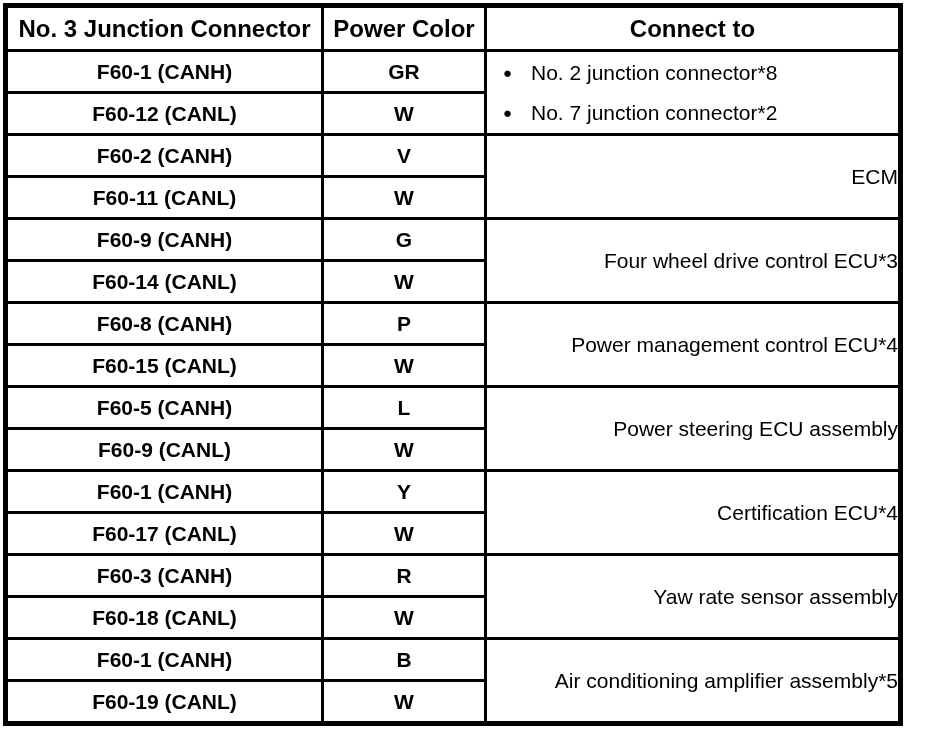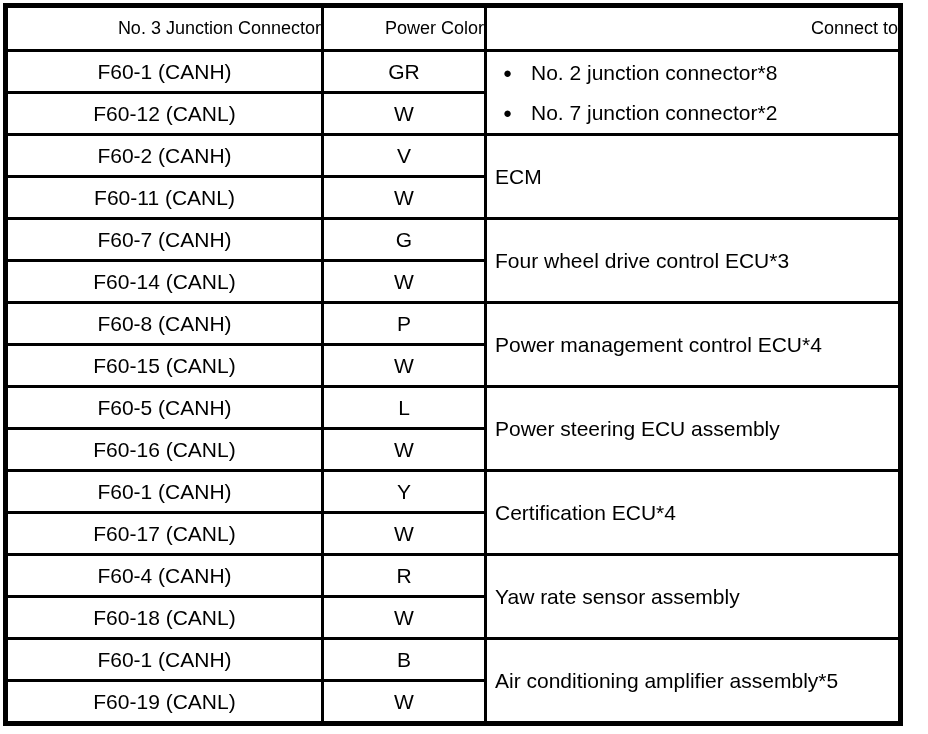--- a/index.html
+++ b/index.html
@@ -26,35 +26,36 @@
   col.c1 { width: 317px; }
   col.c2 { width: 163px; }
   col.c3 { width: 415px; }
   th, td {
     border: 3px solid #000000;
     overflow: hidden;
     white-space: nowrap;
   }
   th {
     height: 41px;
-    font-size: 18px;
-    font-weight: normal;
-    text-align: right;
+    font-size: 24px;
+    font-weight: bold;
+    text-align: center;
     padding: 0;
   }
   td {
     height: 39px;
     font-size: 21px;
     padding: 0;
   }
   td.pin, td.color {
     text-align: center;
+    font-weight: bold;
   }
   td.connect {
-    text-align: left;
+    text-align: right;
     padding-left: 8px;
     vertical-align: middle;
   }
   td.connect-list {
     padding-left: 16px;
     vertical-align: middle;
   }
   .bullet-line {
     display: flex;
     align-items: center;
@@ -108,21 +109,21 @@
       <td class="pin">F60-2 (CANH)</td>
       <td class="color">V</td>
       <td class="connect" rowspan="2">ECM</td>
     </tr>
     <tr>
       <td class="pin">F60-11 (CANL)</td>
       <td class="color">W</td>
     </tr>
 
     <tr>
-      <td class="pin">F60-7 (CANH)</td>
+      <td class="pin">F60-9 (CANH)</td>
       <td class="color">G</td>
       <td class="connect" rowspan="2">Four wheel drive control ECU*3</td>
     </tr>
     <tr>
       <td class="pin">F60-14 (CANL)</td>
       <td class="color">W</td>
     </tr>
 
     <tr>
       <td class="pin">F60-8 (CANH)</td>
@@ -133,36 +134,36 @@
       <td class="pin">F60-15 (CANL)</td>
       <td class="color">W</td>
     </tr>
 
     <tr>
       <td class="pin">F60-5 (CANH)</td>
       <td class="color">L</td>
       <td class="connect" rowspan="2">Power steering ECU assembly</td>
     </tr>
     <tr>
-      <td class="pin">F60-16 (CANL)</td>
+      <td class="pin">F60-9 (CANL)</td>
       <td class="color">W</td>
     </tr>
 
     <tr>
       <td class="pin">F60-1 (CANH)</td>
       <td class="color">Y</td>
       <td class="connect" rowspan="2">Certification ECU*4</td>
     </tr>
     <tr>
       <td class="pin">F60-17 (CANL)</td>
       <td class="color">W</td>
     </tr>
 
     <tr>
-      <td class="pin">F60-4 (CANH)</td>
+      <td class="pin">F60-3 (CANH)</td>
       <td class="color">R</td>
       <td class="connect" rowspan="2">Yaw rate sensor assembly</td>
     </tr>
     <tr>
       <td class="pin">F60-18 (CANL)</td>
       <td class="color">W</td>
     </tr>
 
     <tr>
       <td class="pin">F60-1 (CANH)</td>

